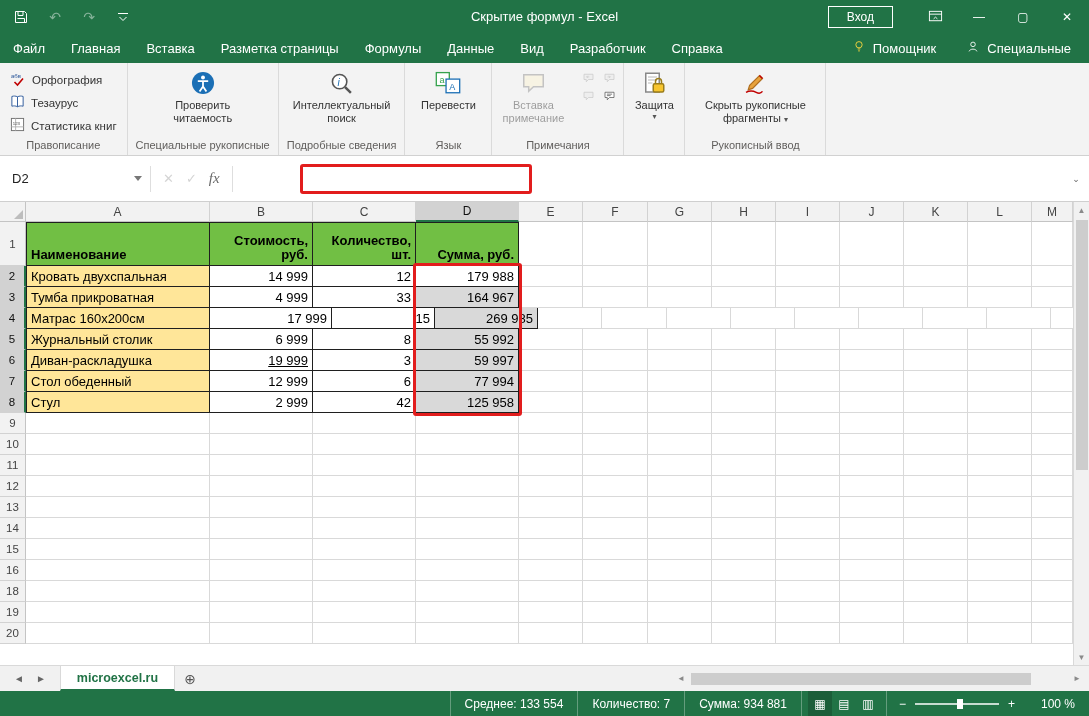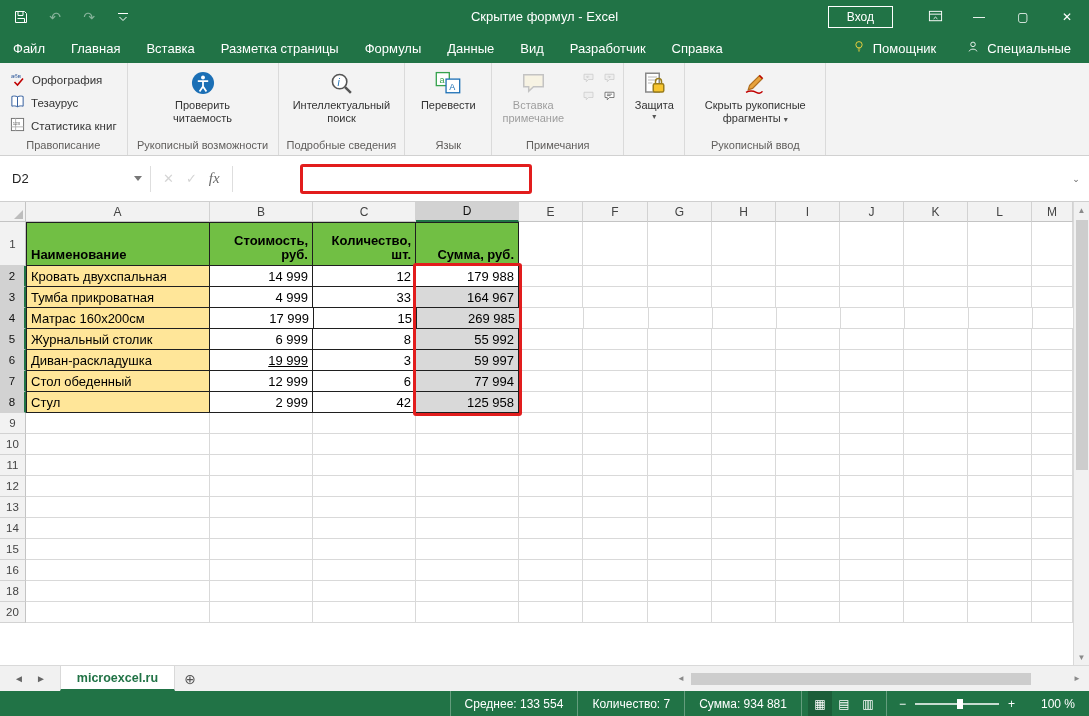--- a/index.html
+++ b/index.html
@@ -218,21 +218,21 @@
           <span class="bicon">
             <svg width="26" height="26" viewBox="0 0 16 16">
                 <circle cx="8" cy="8" r="6.8" fill="#1b6fb5"></circle>
                 <circle cx="8" cy="4.6" r="1.2" fill="#fff"></circle>
                 <path d="M4.8 6.8h6.4M8 6.8v3.4l-2.1 3M8 10.2l2.1 3" stroke="#fff" fill="none" stroke-width="1.1"></path>
               </svg>
           </span>
           <span class="blabel" style="width:72px;">Проверить читаемость</span>
         </div>
       </div>
-      <div class="rg-label">Рукописный возможности</div>
+      <div class="rg-label">Специальные рукописные</div>
     </div>
 
     <div class="rgroup">
       <div class="rg-content">
         <div class="bigbtn" style="width:118px;">
           <span class="bicon">
             <svg width="25" height="25" viewBox="0 0 16 16">
                 <circle cx="6.8" cy="6.8" r="4.6" fill="#fff" stroke="#555"></circle>
                 <path d="M10.3 10.3L14 14" stroke="#555" stroke-width="1.6"></path>
                 <text x="5.4" y="9.3" font-size="6.5" fill="#1b6fb5" font-style="italic">i</text>
@@ -421,21 +421,21 @@
             <div class="cell" style="width: 64px;"></div>
             <div class="cell" style="width: 64px;"></div>
             <div class="cell" style="width: 64px;"></div>
             <div class="cell" style="width: 64px;"></div>
             <div class="cell" style="width: 64px;"></div>
             <div class="cell" style="width: 41px;"></div>
           </div>
           <div class="grow">
             <div class="rowh sel">4</div>
             <div class="cell tb afill tbl" style="width: 184px;">Матрас 160х200см</div>
-            <div class="cell tb num" style="width: 104px;">17 999</div>
+            <div class="cell tb num" style="width: 122px;">17 999</div>
             <div class="cell tb num" style="width: 103px;">15</div>
             <div class="cell tb num dsel" style="width: 103px;">269 985</div>
             <div class="cell" style="width: 64px;"></div>
             <div class="cell" style="width: 65px;"></div>
             <div class="cell" style="width: 64px;"></div>
             <div class="cell" style="width: 64px;"></div>
             <div class="cell" style="width: 64px;"></div>
             <div class="cell" style="width: 64px;"></div>
             <div class="cell" style="width: 64px;"></div>
             <div class="cell" style="width: 64px;"></div>
@@ -628,20 +628,36 @@
             <div class="cell" style="width: 64px;"></div>
             <div class="cell" style="width: 64px;"></div>
             <div class="cell" style="width: 64px;"></div>
             <div class="cell" style="width: 64px;"></div>
             <div class="cell" style="width: 64px;"></div>
             <div class="cell" style="width: 64px;"></div>
             <div class="cell" style="width: 41px;"></div>
           </div>
           <div class="grow">
             <div class="rowh">18</div>
+            <div class="cell" style="width: 184px;"></div>
+            <div class="cell" style="width: 103px;"></div>
+            <div class="cell" style="width: 103px;"></div>
+            <div class="cell" style="width: 103px;"></div>
+            <div class="cell" style="width: 64px;"></div>
+            <div class="cell" style="width: 65px;"></div>
+            <div class="cell" style="width: 64px;"></div>
+            <div class="cell" style="width: 64px;"></div>
+            <div class="cell" style="width: 64px;"></div>
+            <div class="cell" style="width: 64px;"></div>
+            <div class="cell" style="width: 64px;"></div>
+            <div class="cell" style="width: 64px;"></div>
+            <div class="cell" style="width: 41px;"></div>
+          </div>
+          <div class="grow">
+            <div class="rowh">19</div>
             <div class="cell" style="width: 184px;"></div>
             <div class="cell" style="width: 103px;"></div>
             <div class="cell" style="width: 103px;"></div>
             <div class="cell" style="width: 103px;"></div>
             <div class="cell" style="width: 64px;"></div>
             <div class="cell" style="width: 65px;"></div>
             <div class="cell" style="width: 64px;"></div>
             <div class="cell" style="width: 64px;"></div>
             <div class="cell" style="width: 64px;"></div>
             <div class="cell" style="width: 64px;"></div>

